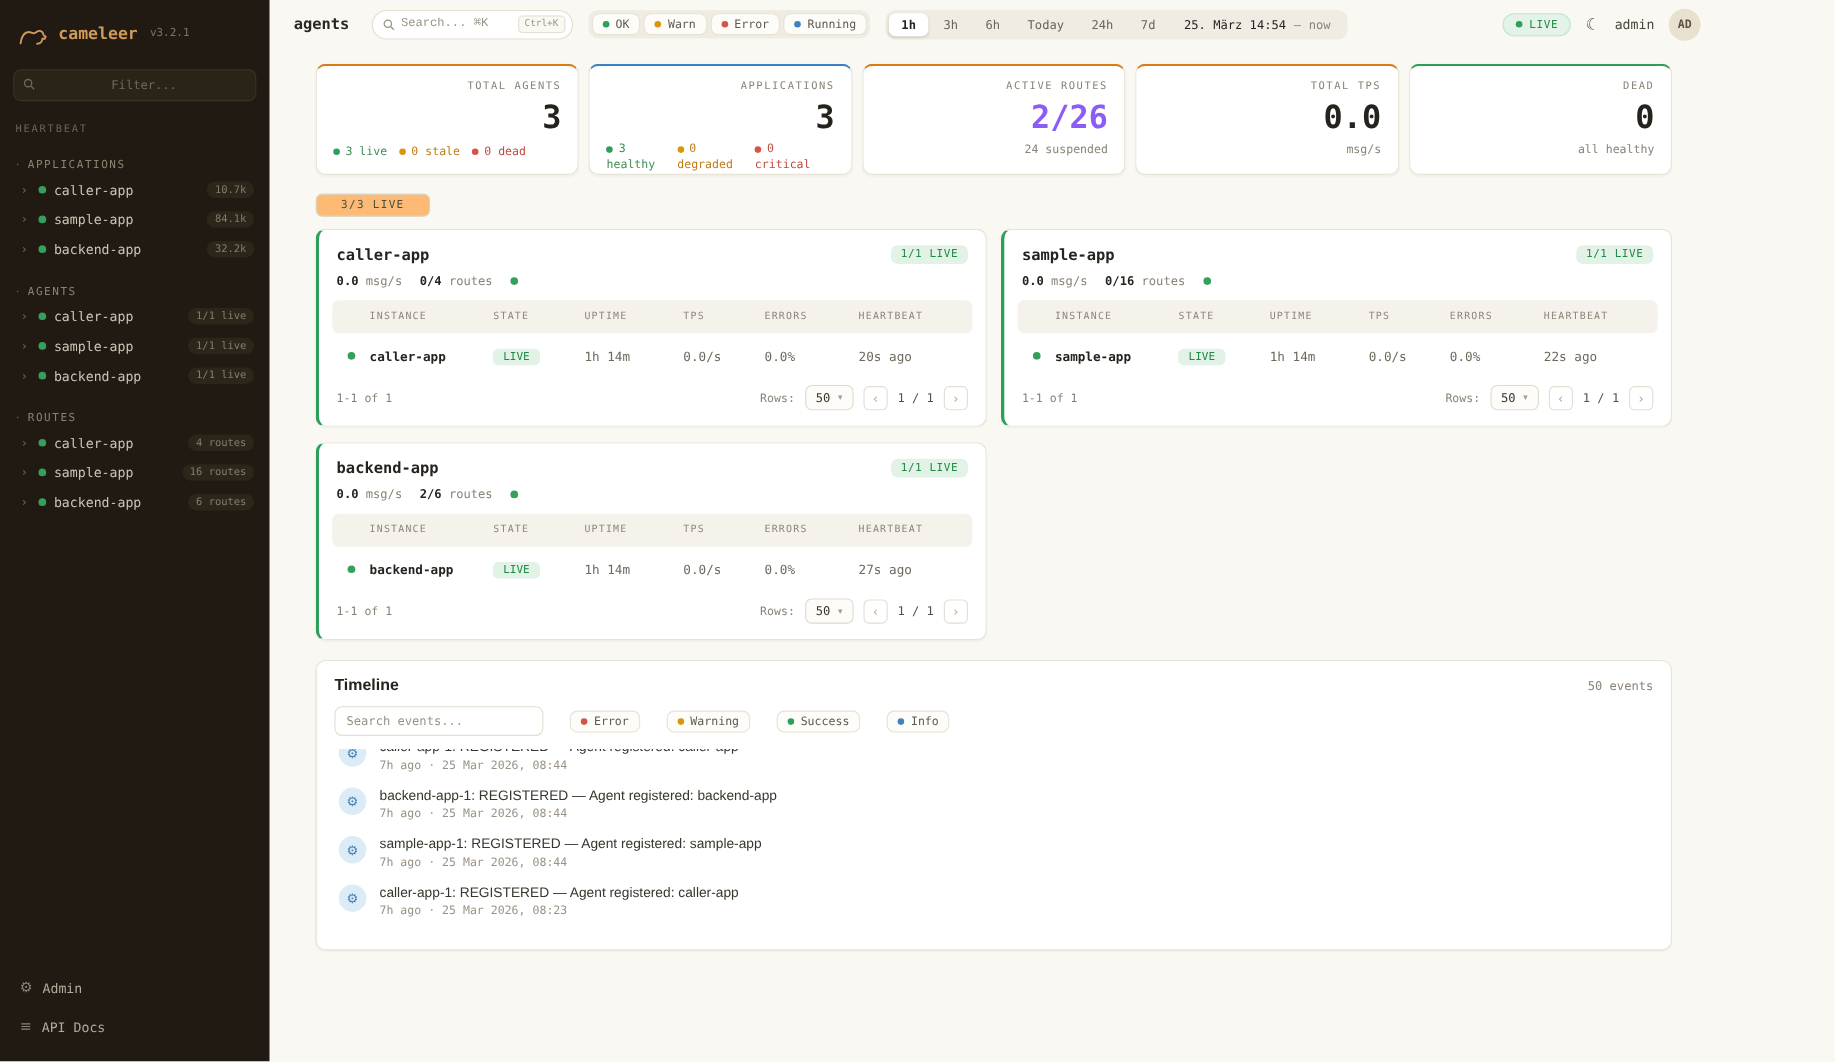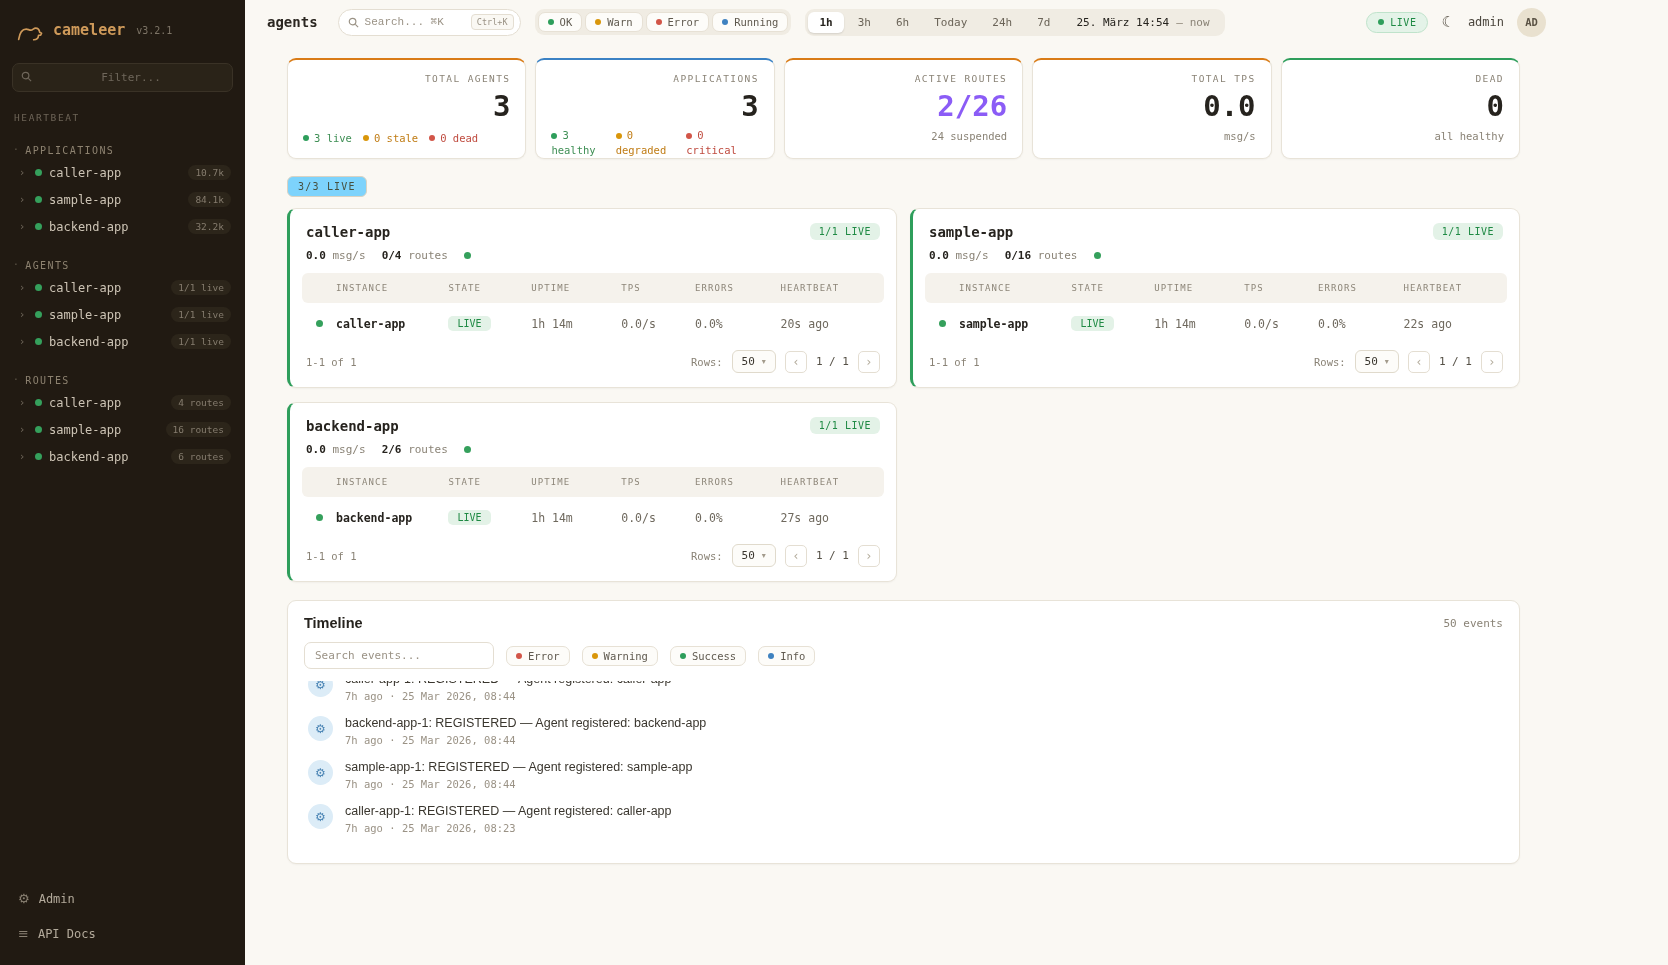--- a/index.html
+++ b/index.html
@@ -75,22 +75,22 @@
   .stat-value.orange { color:#8b5cf6; }
   .stat-sub { margin-top:7px; font-size:10.5px; color:#8a8376; }
   .bd-row { display:flex; gap:11px; margin-top:9px; font-size:10.5px; }
   .bd-item { display:flex; align-items:center; gap:5px; }
   .bd-item.ok { color:#3f8f55; } .bd-item.warn { color:#c07c14; } .bd-item.err { color:#bf4a3e; }
   .bd2-row { display:flex; gap:20px; margin-top:5px; font-size:10.5px; }
   .bd2-item { line-height:1.45; }
   .bd2-top { display:flex; align-items:center; gap:5px; }
   .bd2-item.ok { color:#3f8f55; } .bd2-item.warn { color:#c07c14; } .bd2-item.err { color:#bf4a3e; }
 
-  .live-summary { display:inline-flex; margin-top:17px; background:#7dd3fc; border:1px solid #d9d3c3;
-    color:#47503f; border-radius:6px; padding:4px 10px; font-size:10px; letter-spacing:1.2px; }
+  .live-summary { display:inline-flex; margin-top:17px; background:#fdba74; border:1px solid #d9d3c3;
+    color:#47503f; border-radius:6px; padding:4px 22px; font-size:10px; letter-spacing:1.2px; }
 
   
   .cards-grid { display:grid; grid-template-columns:1fr 1fr; gap:14px 13px; margin-top:11px; }
   .agent-card { background:#fff; border:1px solid #e8e3d8; border-left:3px solid #2e9e5b; border-radius:9px;
     box-shadow:0 1px 2px rgba(0,0,0,.04); padding-bottom:6px; }
   .agent-head { display:flex; align-items:center; justify-content:space-between; padding:14px 16px 6px; }
   .agent-name { font-size:14px; font-weight:bold; color:#26231e; }
   .green-pill { background:#e3f2e7; color:#1f8a44; border-radius:6px; padding:3px 9px; font-size:10px; letter-spacing:.5px; }
   .agent-stats { display:flex; align-items:center; gap:16px; padding:3px 16px 11px; font-size:11px; color:#8a8376; }
   .agent-stats b { color:#26231e; font-weight:bold; }
@@ -112,21 +112,21 @@
   .pg-btn { width:22px; height:22px; border:1px solid #e4ded2; border-radius:5px; background:#fff; color:#b3ab9b;
     font-size:12px; line-height:1; cursor:pointer; display:flex; align-items:center; justify-content:center; }
   .pg-label { font-size:11px; color:#555046; }
 
   
   .timeline-card { margin-top:18px; background:#fff; border:1px solid #e8e3d8; border-radius:9px;
     box-shadow:0 1px 2px rgba(0,0,0,.04); padding:14px 16px 12px; }
   .timeline-head { display:flex; align-items:center; justify-content:space-between; }
   .timeline-title { font-family:"Liberation Sans","DejaVu Sans",sans-serif; font-size:14.5px; font-weight:bold; color:#26231e; }
   .events-count { font-size:11px; color:#8a8376; }
-  .timeline-toolbar { display:flex; align-items:center; gap:12px; margin-top:11px; }
+  .timeline-toolbar { display:flex; align-items:center; gap:24px; margin-top:11px; }
   .ev-search { width:190px; height:27px; border:1px solid #e4ded2; border-radius:7px; background:#fff;
     font-family:inherit; font-size:11px; color:#4b463d; padding:0 10px; outline:none; }
   .ev-search::placeholder { color:#9a9285; }
   .events { margin-top:12px; height:170px; overflow:hidden; }
   .event { display:flex; align-items:flex-start; gap:12px; padding:7px 4px; cursor:pointer; }
   .event:first-child { margin-top:-16px; }
   .ev-icon { width:25px; height:25px; border-radius:50%; background:#dcecf7; color:#4a84b4; font-size:12px;
     display:flex; align-items:center; justify-content:center; flex-shrink:0; }
   .ev-title { font-family:"Liberation Sans","DejaVu Sans",sans-serif; font-size:12.5px; color:#3a362e; }
   .ev-time { font-size:10.5px; color:#9a9285; margin-top:4px; }

